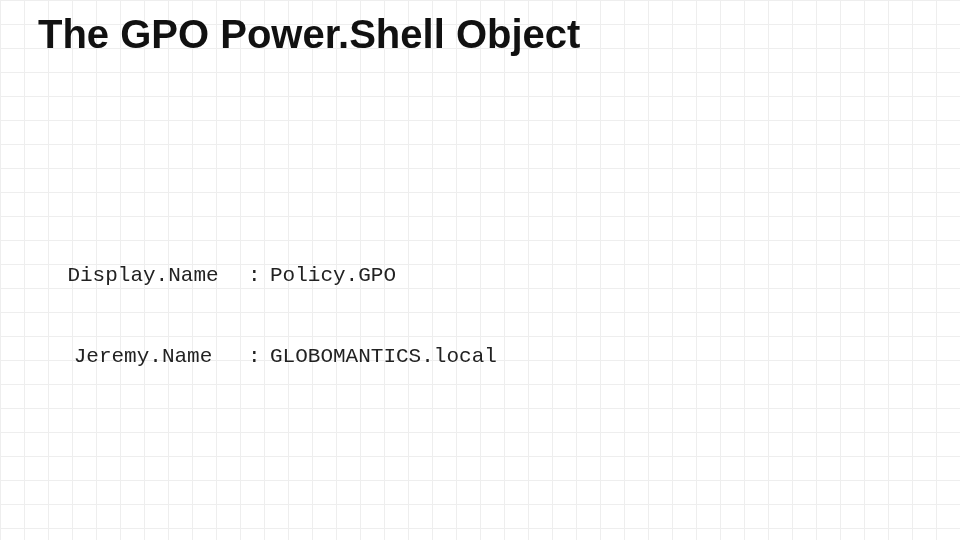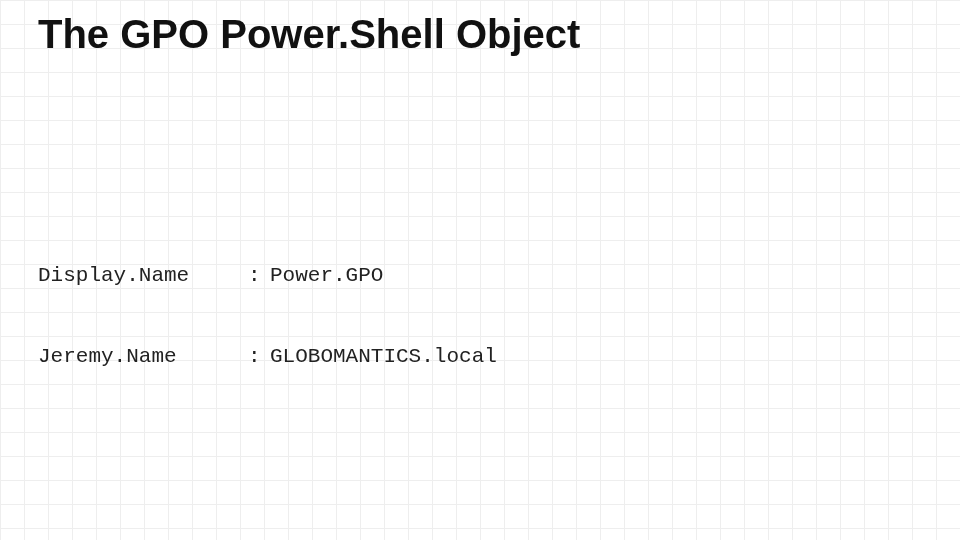--- a/index.html
+++ b/index.html
@@ -29,34 +29,34 @@
       line-height: 27px;
       color: #222;
       white-space: pre;
     }
     .spacer {
       height: 54px;
     }
     .row {
       display: flex;
     }
-    .key { display: inline-block; width: 210px; }
+    .key { display: inline-block; width: 210px; text-align: center; }
     .colon { display: inline-block; width: 22px; text-align: left; }
     .val { display: inline-block; }
   </style>
 </head>
 <body>
 
 <h1 class="title">The GPO Power.Shell Object</h1>
 
 <div class="code">
   <div class="spacer"></div>
 
   <div class="row">
-    <span class="key">Display.Name</span><span class="colon">:</span><span class="val">Power.GPO</span>
+    <span class="key">Display.Name</span><span class="colon">:</span><span class="val">Policy.GPO</span>
   </div>
   <div class="row">
     <span class="key">Jeremy.Name</span><span class="colon">:</span><span class="val">GLOBOMANTICS.local</span>
   </div>
   
   
   
   
   
   

